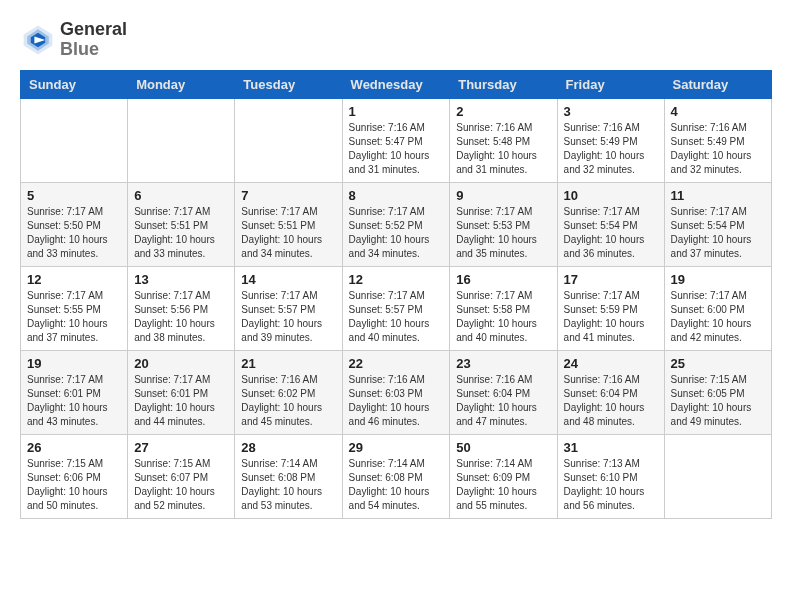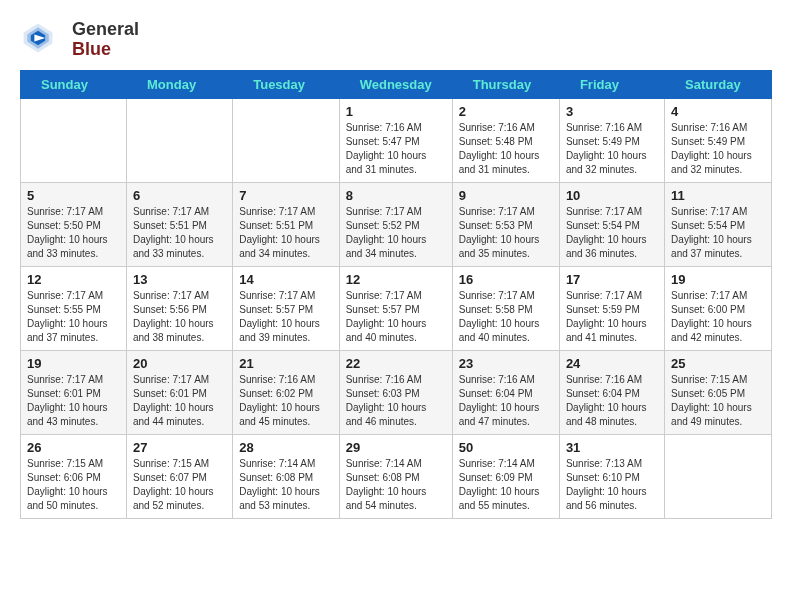--- a/index.html
+++ b/index.html
@@ -11,30 +11,30 @@
       padding: 20px;
     }
     .header {
       display: flex;
       justify-content: space-between;
       align-items: flex-start;
       margin-bottom: 10px;
     }
     .logo {
       display: flex;
-      align-items: flex-start;
-      gap: 16px;
+      align-items: center;
+      gap: 4px;
     }
     .logo-text {
       font-size: 18px;
       font-weight: bold;
       color: #333;
       line-height: 1.1;
     }
-    .logo-blue { color: #7f1d1d; }
+    .logo-blue { color: #737373; }
     .logo-icon {
       width: 36px;
       height: 36px;
     }
     .title-block {
       text-align: right;
     }
     .month-title {
       font-size: 32px;
       font-weight: normal;
@@ -44,25 +44,25 @@
       font-size: 16px;
       color: #444;
     }
     .calendar {
       width: 100%;
       border-collapse: collapse;
       border: 1px solid #bbb;
     }
     .calendar th {
       background-color: #1565c0;
-      color: #5eead4;
+      color: #e5e5e5;
       font-size: 13px;
       font-weight: bold;
       text-align: left;
-      padding: 6px 20px;
+      padding: 6px 8px;
       border: 1px solid #1565c0;
     }
     .calendar td {
       vertical-align: top;
       border: 1px solid #ccc;
       padding: 5px 6px;
       width: 108px;
       min-height: 80px;
       background: #fff;
     }

